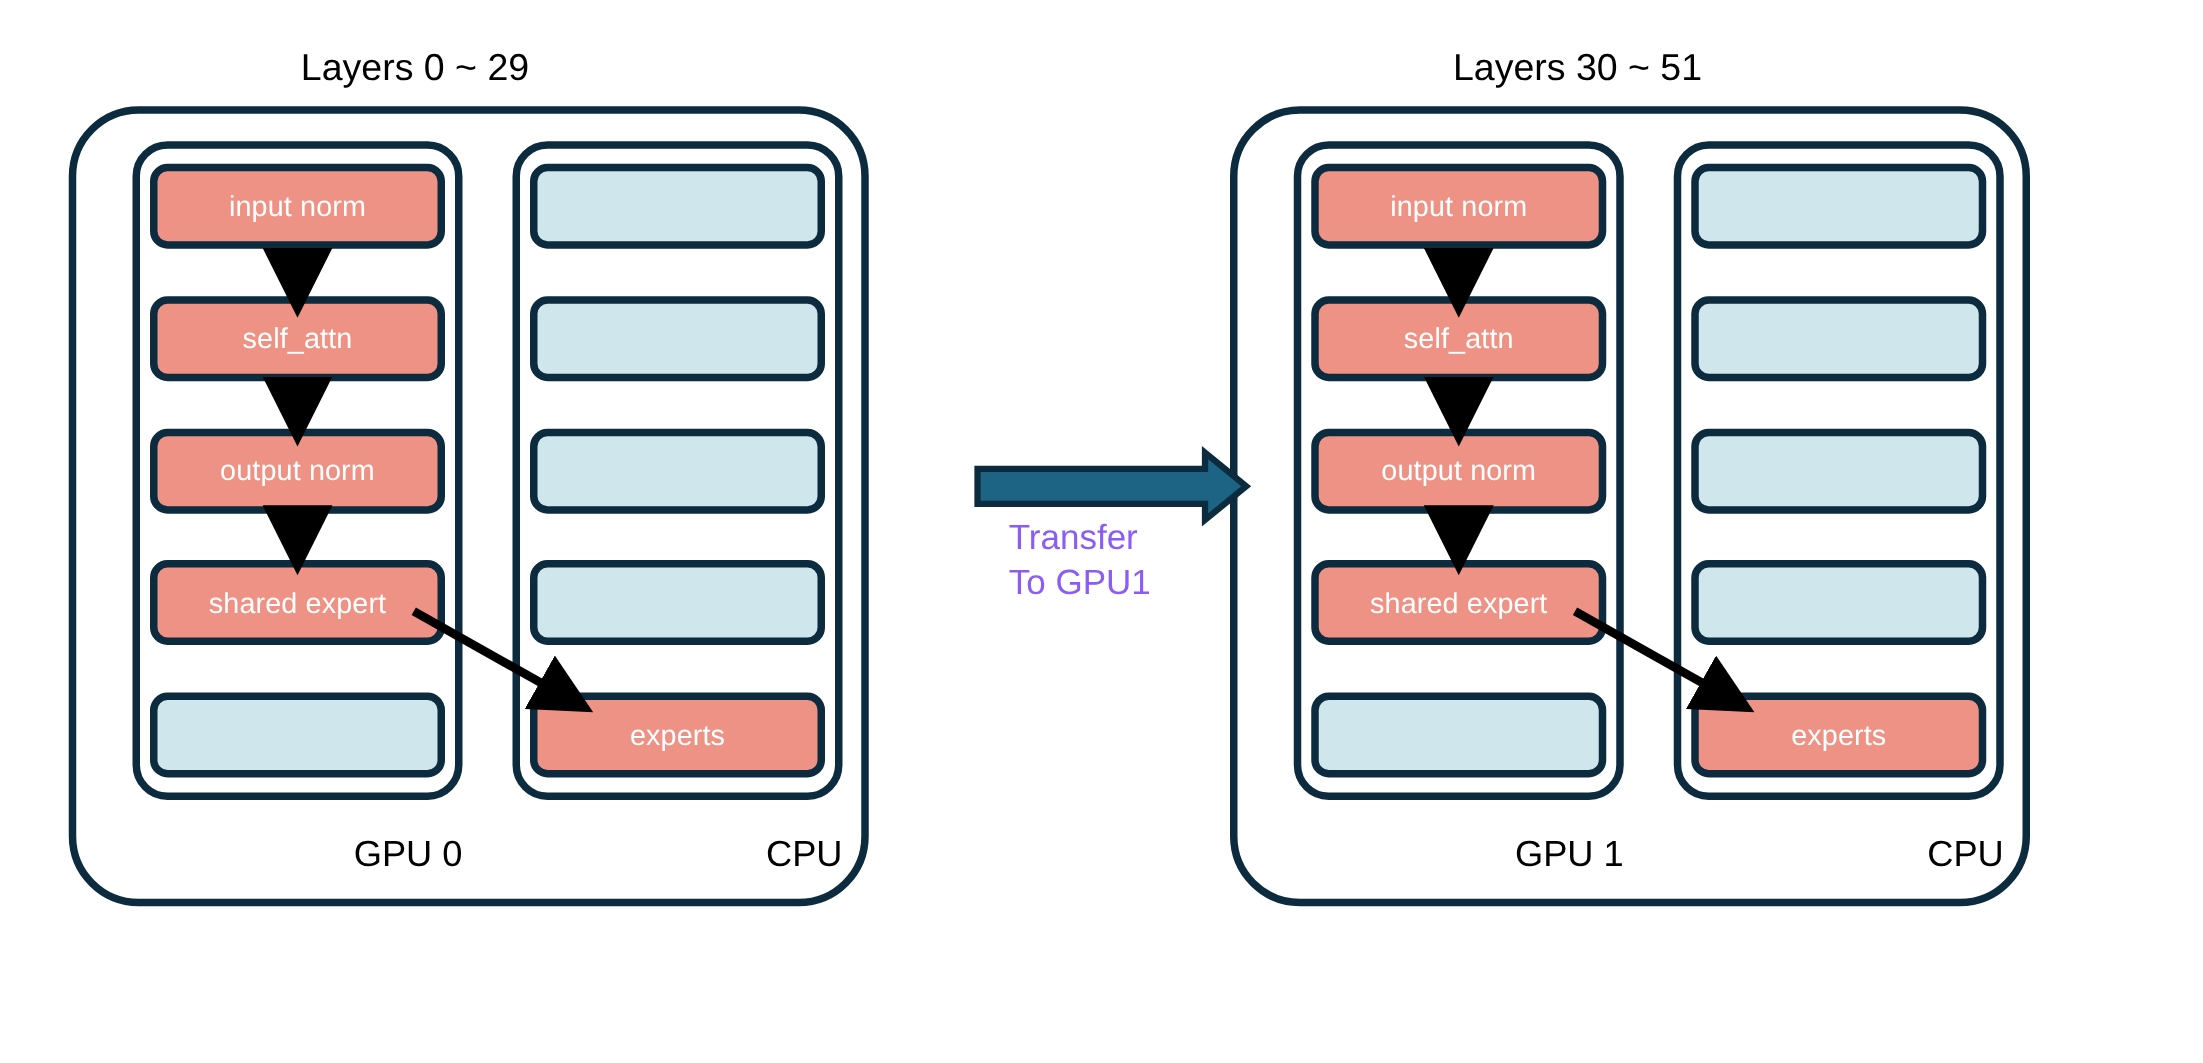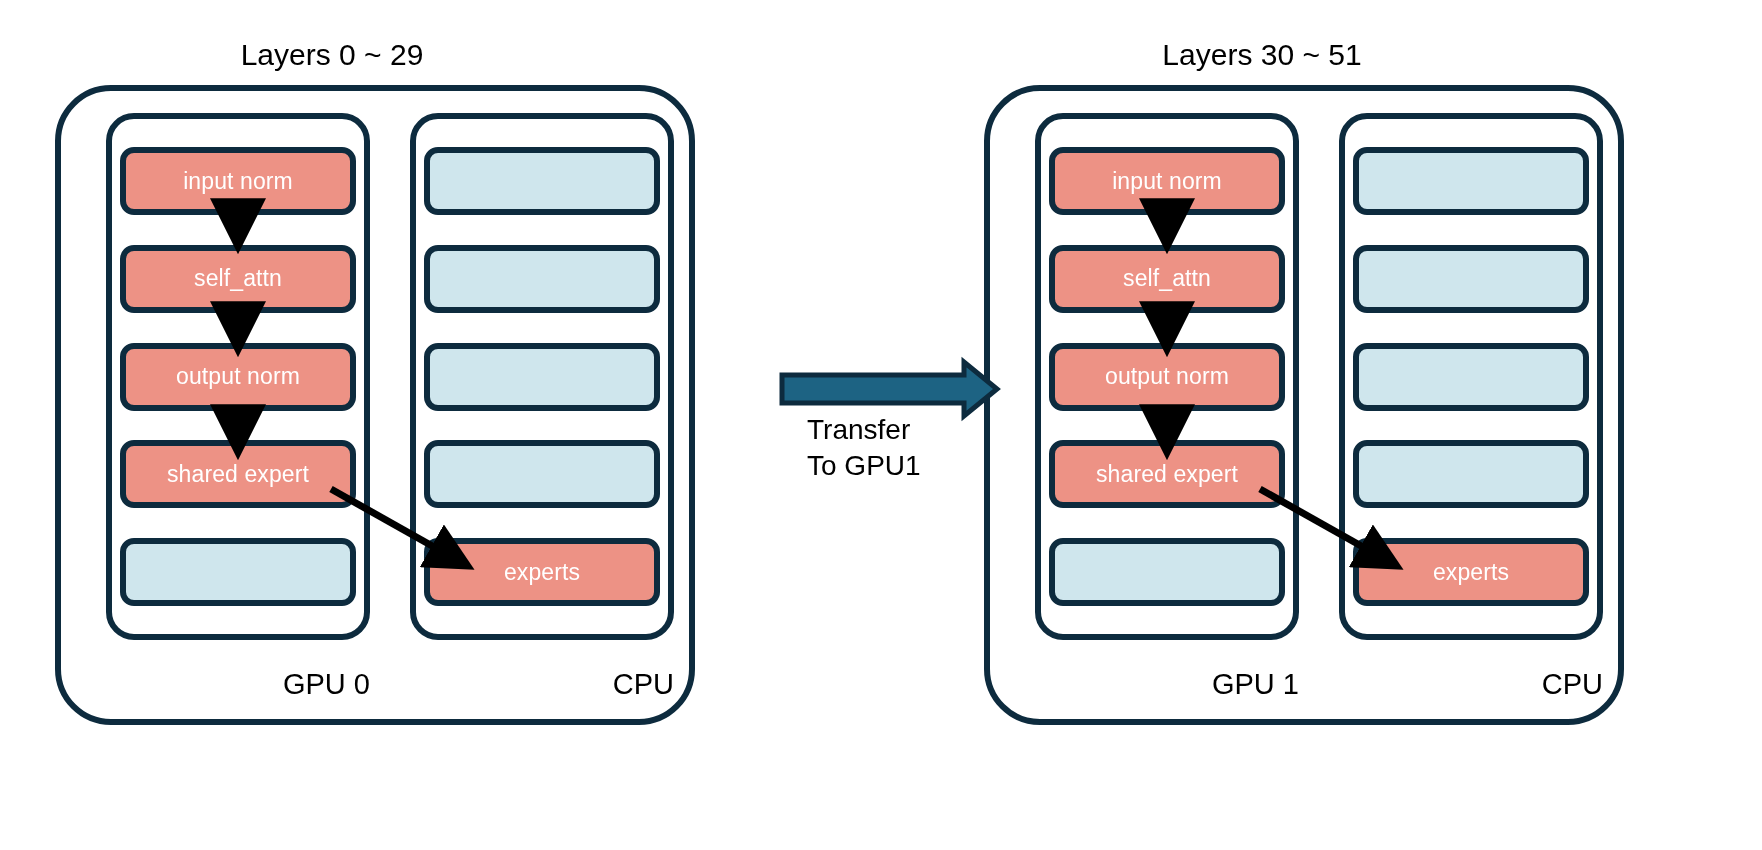--- a/index.html
+++ b/index.html
@@ -13,37 +13,37 @@
                white-space:nowrap;text-align:center;}
 
   
   .outer{position:absolute;border:6px solid #0d2b3e;border-radius:56px;
          background:#ffffff;box-sizing:border-box;}
 
   
   .col{position:absolute;border:6px solid #0d2b3e;border-radius:28px;
        background:#ffffff;box-sizing:border-box;
        display:flex;flex-direction:column;align-items:center;
-       justify-content:space-between;padding:28px 0;}
+       justify-content:space-between;padding:12px 0;}
 
   
   .slot{width:236px;height:68px;border:6px solid #0d2b3e;border-radius:14px;
         box-sizing:border-box;display:flex;align-items:center;
         justify-content:center;font-size:23px;color:#ffffff;
         letter-spacing:.1px;white-space:nowrap;}
   .slot.warm{background:#ed9285;}
   .slot.cool{background:#cfe6ed;}
 
   
   .dev-label{position:absolute;font-size:29px;line-height:1;color:#000;
              white-space:nowrap;text-align:right;}
 
   
   .transfer-caption{position:absolute;font-size:28px;line-height:1.28;
-                    color:#000000;white-space:nowrap;}
+                    color:#8b5cf6;white-space:nowrap;}
 
   svg.overlay{position:absolute;left:0;top:0;width:1762px;height:850px;
               pointer-events:none;overflow:visible;}
 </style>
 </head>
 <body>
 
 <div class="stage">
 
   <div class="panel-title" style="left:130px;top:40px;width:360px;">Layers 0 ~ 29</div>

